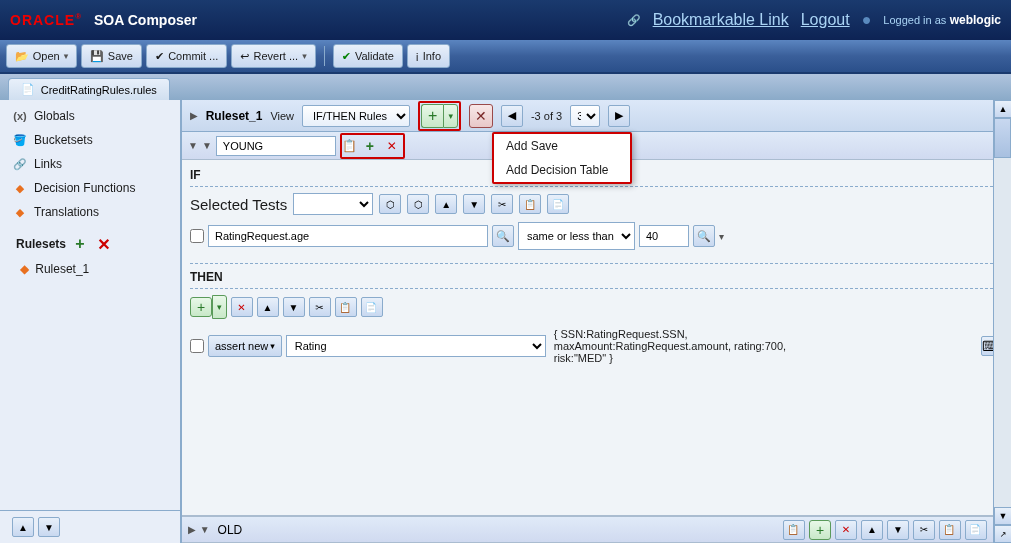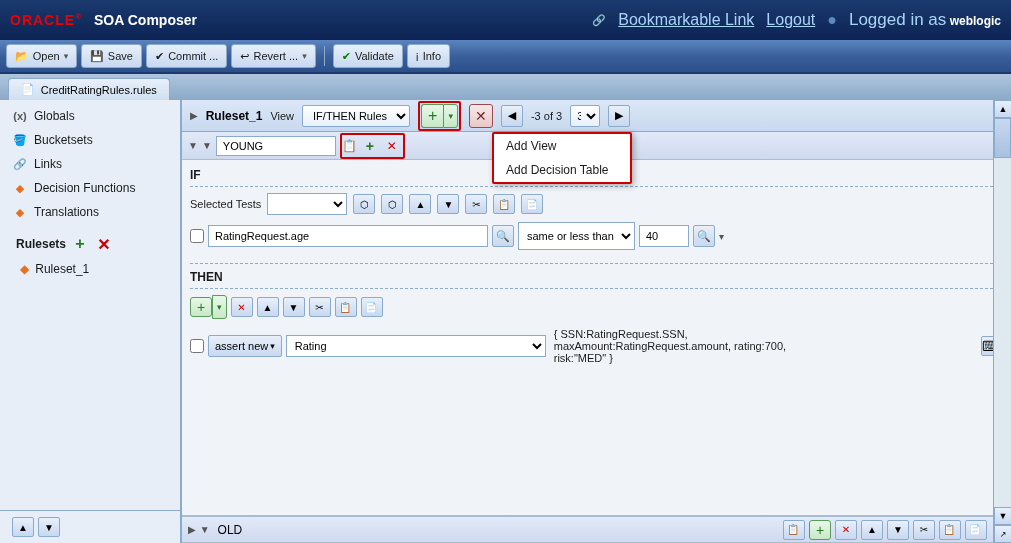--- a/index.html
+++ b/index.html
@@ -13,21 +13,21 @@
       align-items: center;
       justify-content: space-between;
       padding: 0 10px;
     }
     .top-bar-left { display: flex; align-items: center; gap: 8px; }
     .oracle-logo { color: #e00; font-weight: bold; font-size: 14px; letter-spacing: 1px; }
     .oracle-logo span { color: #e00; }
     .app-title { color: #fff; font-size: 14px; font-weight: bold; margin-left: 4px; }
     .top-bar-right { display: flex; align-items: center; gap: 12px; }
     .top-link { color: #aad4f5; font-size: 16px; cursor: pointer; text-decoration: underline; }
-    .logged-in { color: #aad4f5; font-size: 17px; }
+    .logged-in { color: #aad4f5; font-size: 11px; }
 
     
     .toolbar {
       background: linear-gradient(180deg, #5b85c0 0%, #3a5f9a 50%, #2a4f8a 100%);
       height: 34px;
       display: flex;
       align-items: center;
       padding: 0 6px;
       gap: 4px;
       border-bottom: 2px solid #1a3a6e;
@@ -212,21 +212,21 @@
     .if-section { padding: 4px 8px; }
     .section-label { font-weight: bold; font-size: 12px; color: #1a1a1a; padding: 4px 0 2px; }
     .section-divider { border: none; border-top: 1px dashed #8aabcc; margin: 2px 0; }
 
     .tests-bar {
       display: flex;
       align-items: center;
       gap: 6px;
       padding: 4px 0;
     }
-    .tests-label { font-size: 11px; color: #1a1a1a; }
+    .tests-label { font-size: 15px; color: #1a1a1a; }
     .tests-select {
       border: 1px solid #8aabcc;
       background: #fff;
       padding: 2px 4px;
       font-size: 11px;
       height: 22px;
       width: 80px;
     }
     .toolbar-small-btn {
       background: linear-gradient(180deg, #e8f0fa 0%, #c8d8f0 100%);
@@ -540,21 +540,21 @@
       <div class="delete-btn">✕</div>
       <div class="nav-btn">◀</div>
       <span class="page-indicator">-3 of 3</span>
       <select class="view-select" style="width:30px;padding:1px 2px;">
         <option>3</option>
       </select>
       <div class="nav-btn">▶</div>
     </div>
 
     <div class="dropdown-menu">
-      <div class="dropdown-menu-item">Add View</div>
+      <div class="dropdown-menu-item">Add Save</div>
       <div class="dropdown-menu-item">Add Decision Table</div>
     </div>
 
     <div class="rule-row-header">
       <span style="font-size:10px;color:#555;">▼</span>
       <span style="font-size:10px;color:#555;">▼</span>
       <input class="rule-name-input" value="YOUNG" style="">
 
       <div class="red-bordered" style="display:flex;align-items:center;gap:2px;">
         <span style="font-size:12px;cursor:pointer;">📋</span>

